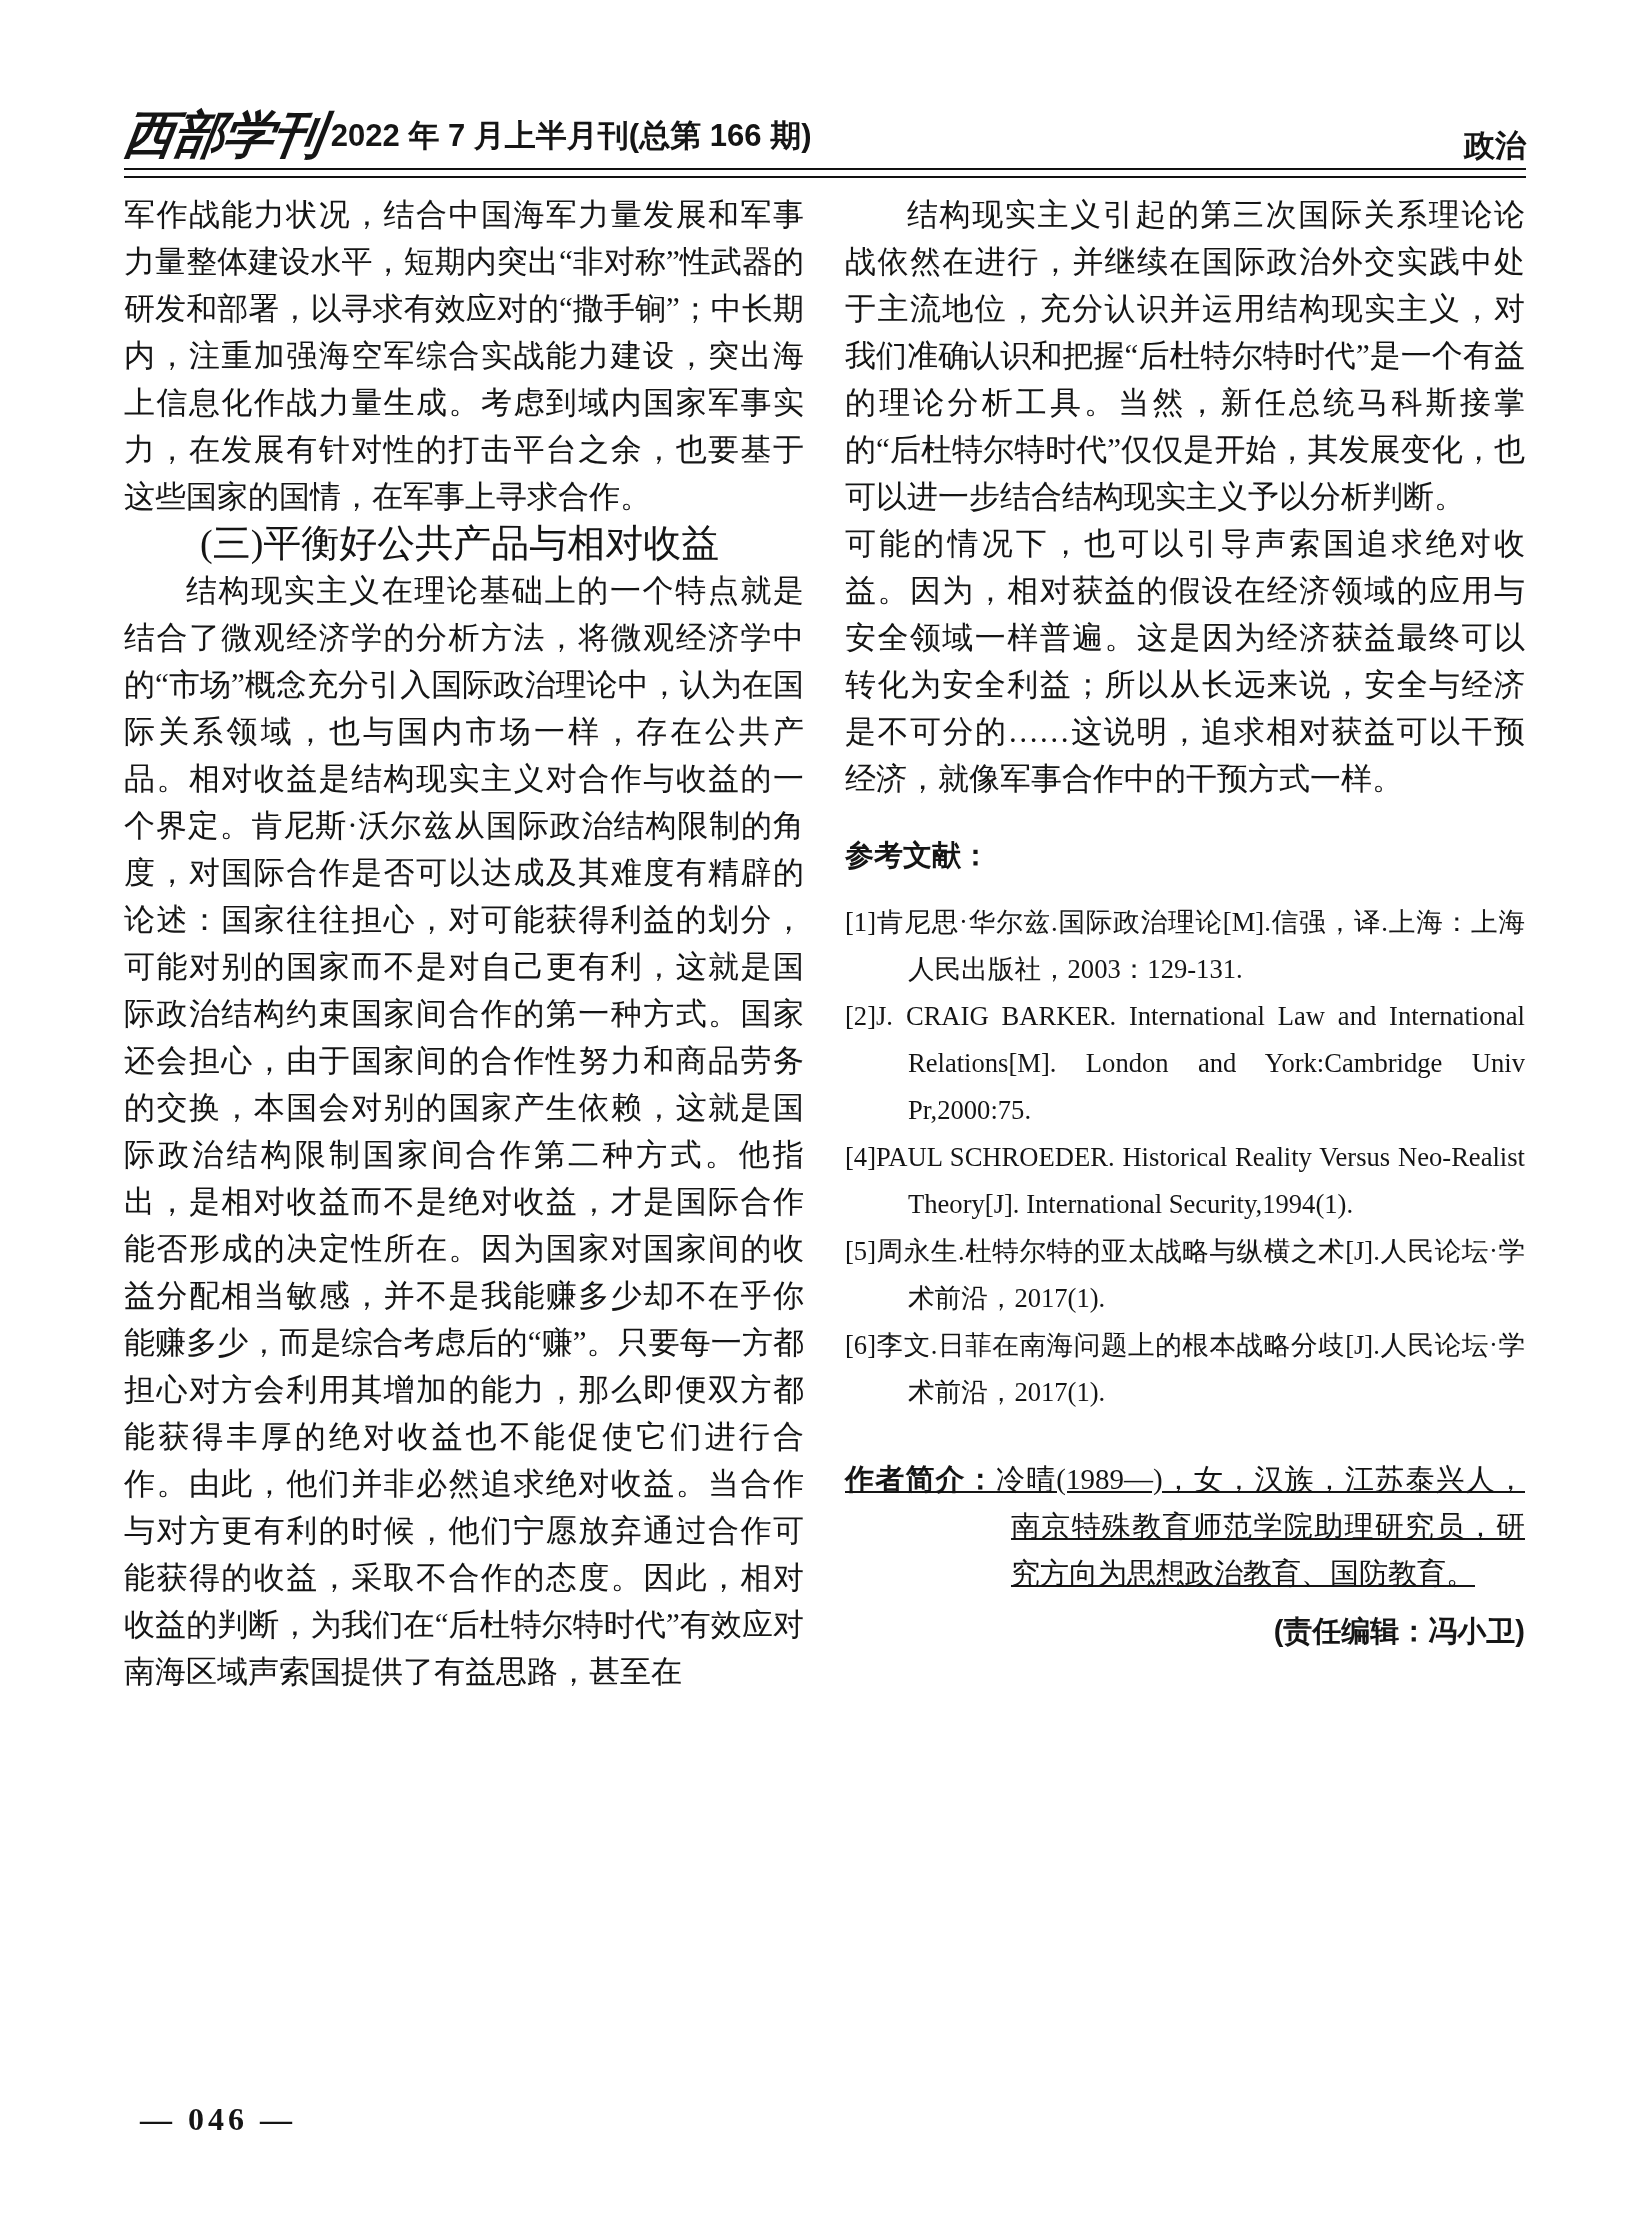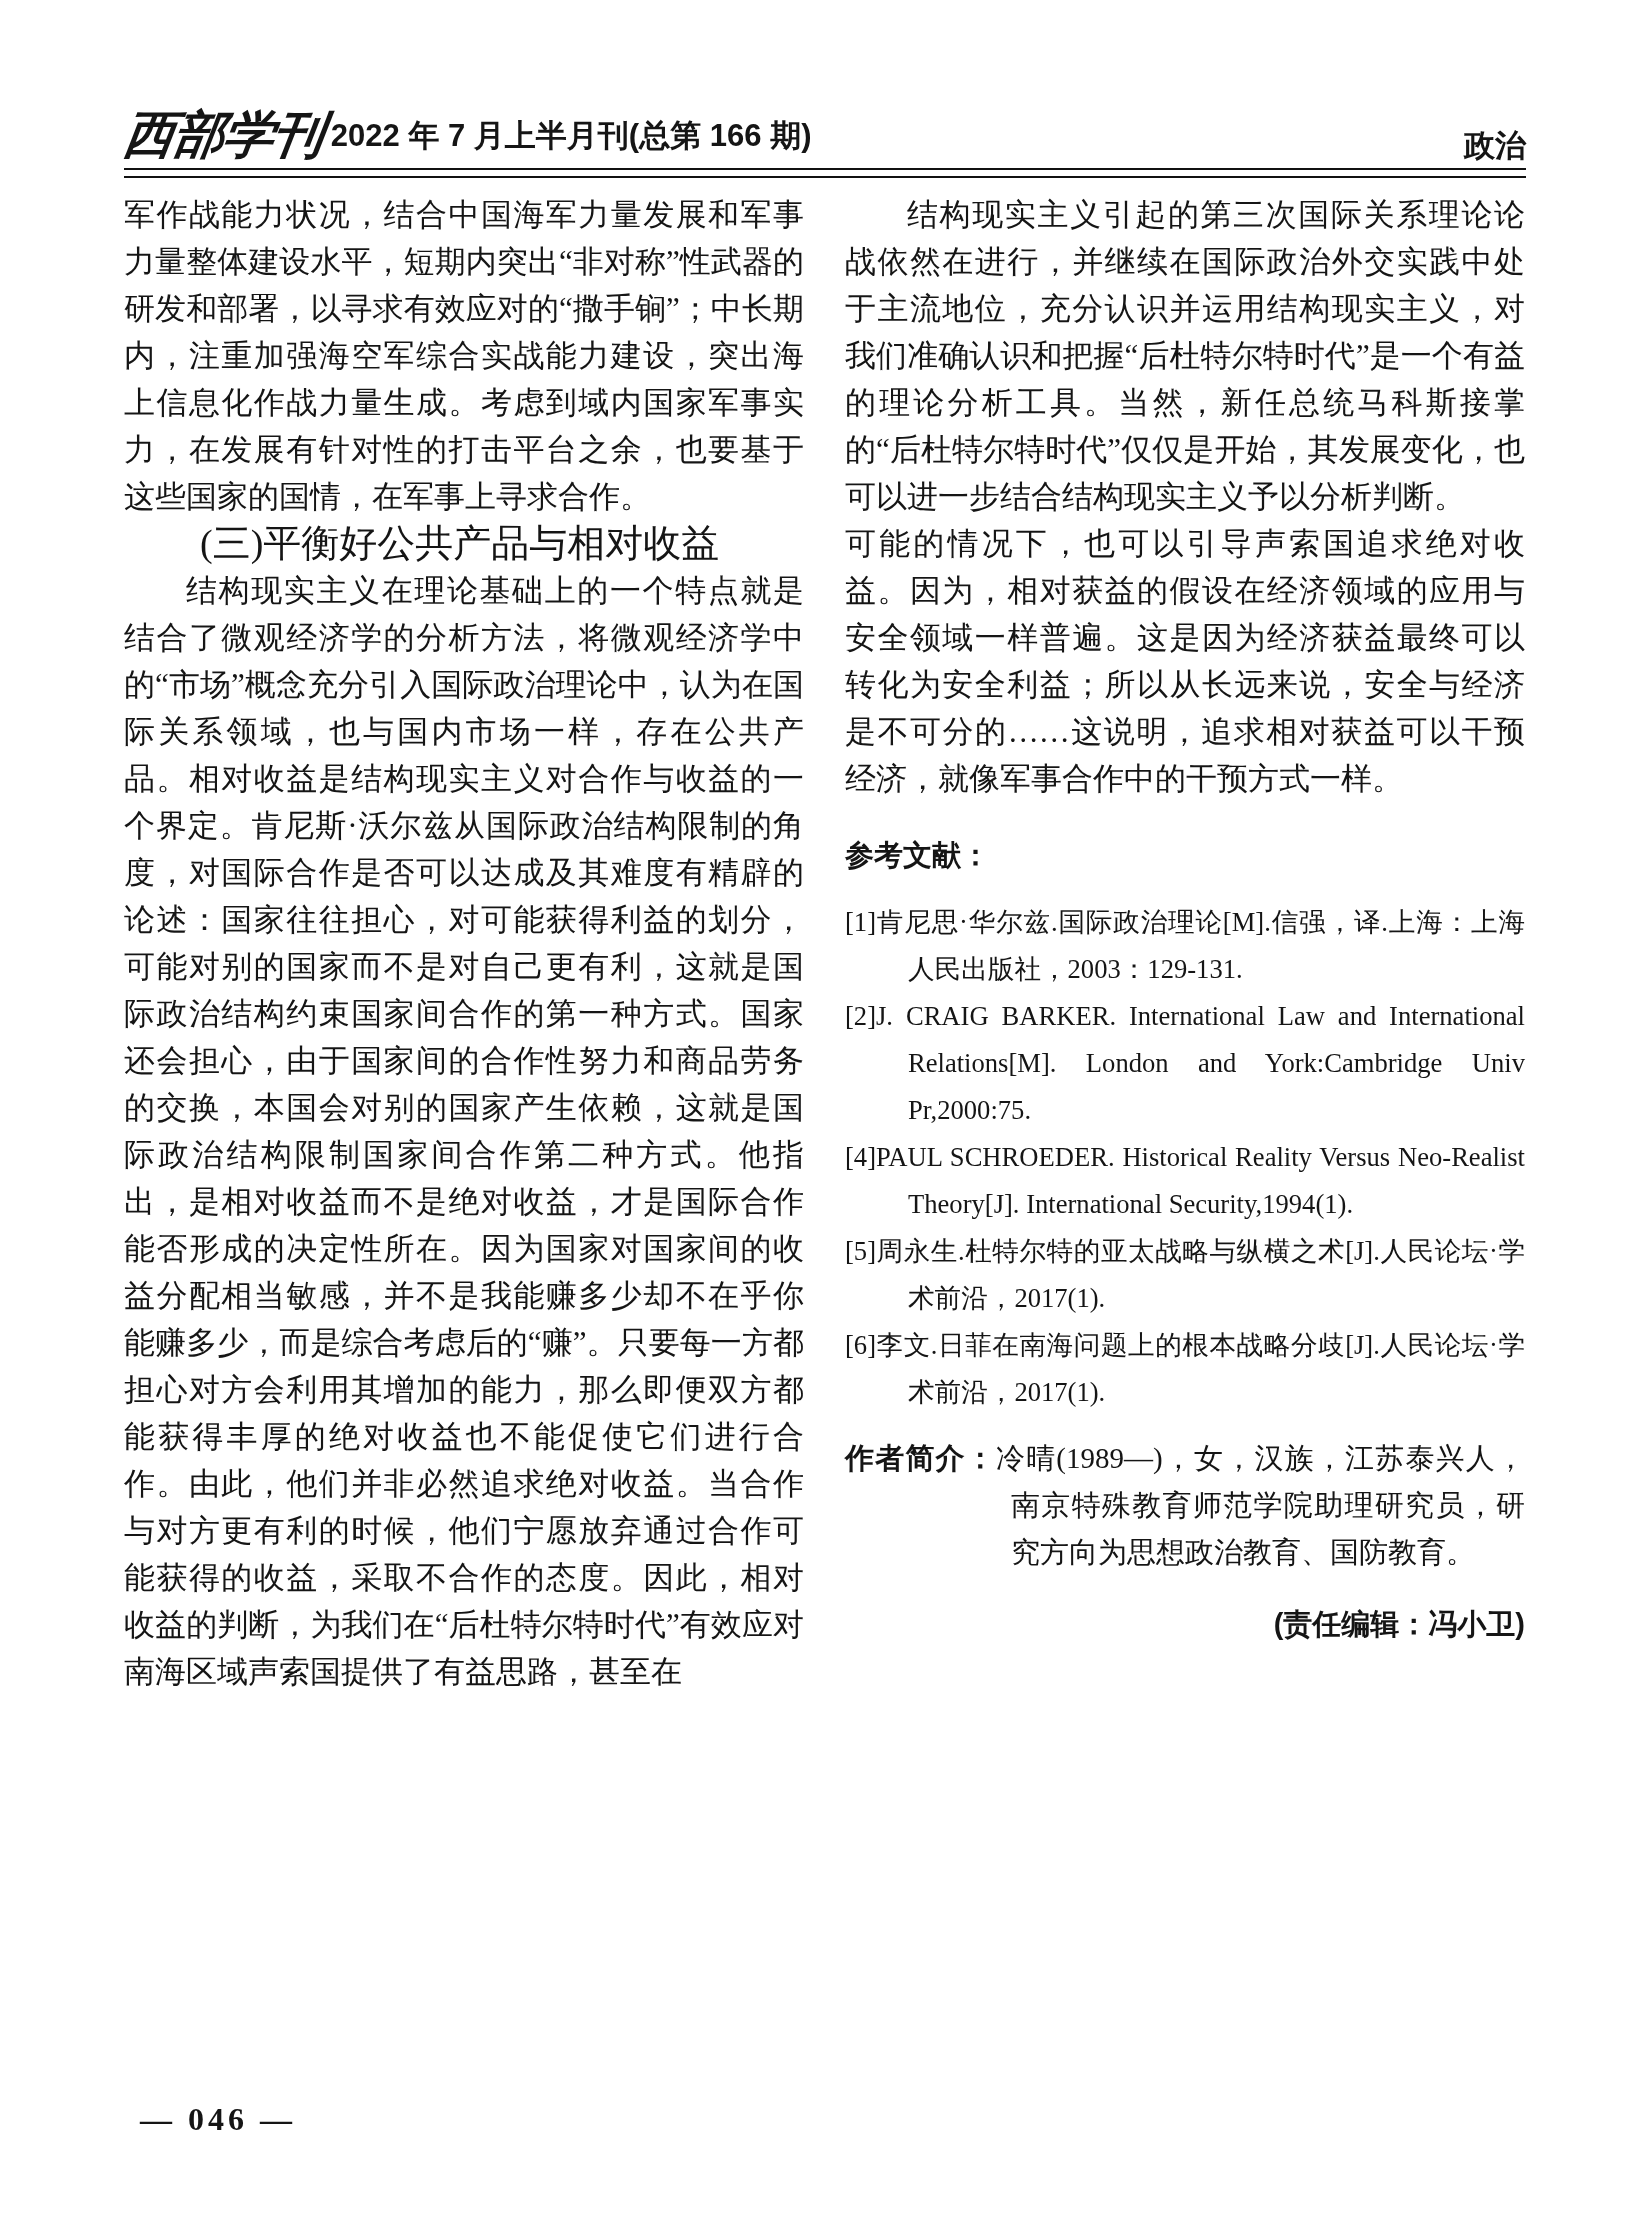--- a/index.html
+++ b/index.html
@@ -82,33 +82,34 @@
   .ref-list { margin-top: 20px; }
   .ref-item {
     font-size: 26.6px;
     line-height: 47px;
     padding-left: 63px;
     text-indent: -63px;
     text-align: justify;
   }
   
   .bio {
-    margin-top: 19px;
+    margin-top: 40px;
     font-size: 29px;
     line-height: 47px;
     padding-left: 166px;
     text-indent: -166px;
     text-align: justify;
+    text-decoration: underline;
   }
   .bio-label {
     font-family: "Liberation Sans", "DejaVu Sans", sans-serif;
     font-weight: bold;
   }
   .editor-line {
-    margin-top: 25px;
+    margin-top: 11px;
     font-family: "Liberation Sans", "DejaVu Sans", sans-serif;
     font-weight: bold;
     font-size: 29px;
     line-height: 47px;
     text-align: right;
     text-indent: 0;
     padding-left: 0;
   }
   
   .footer {

